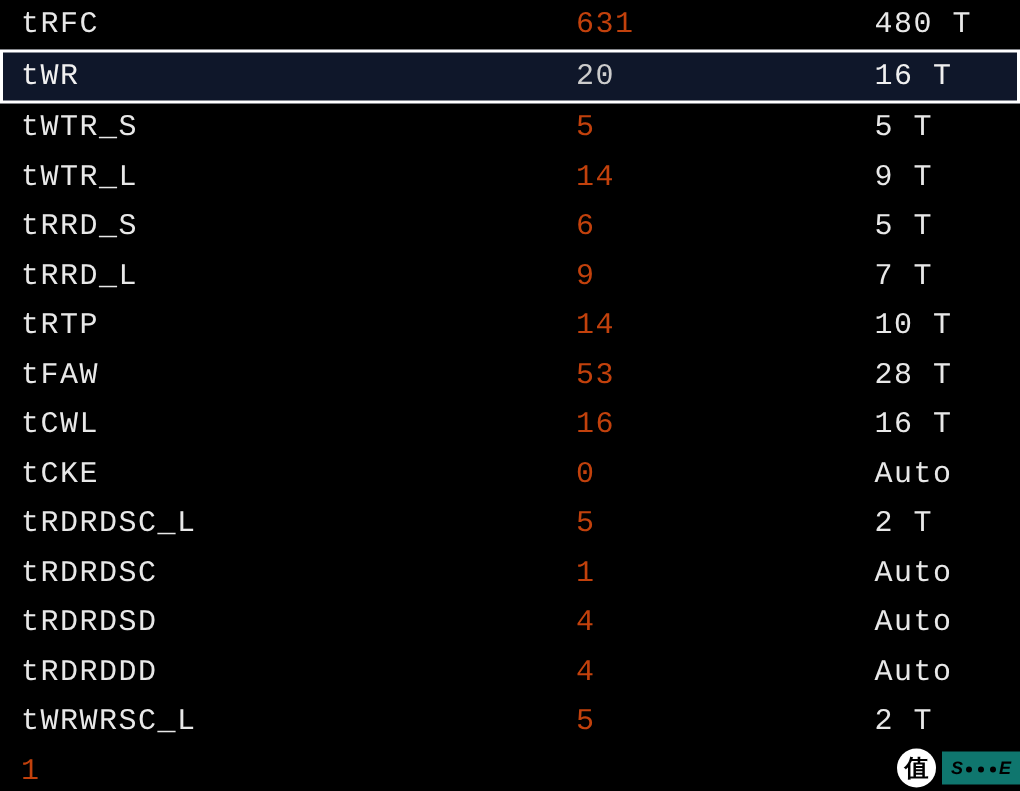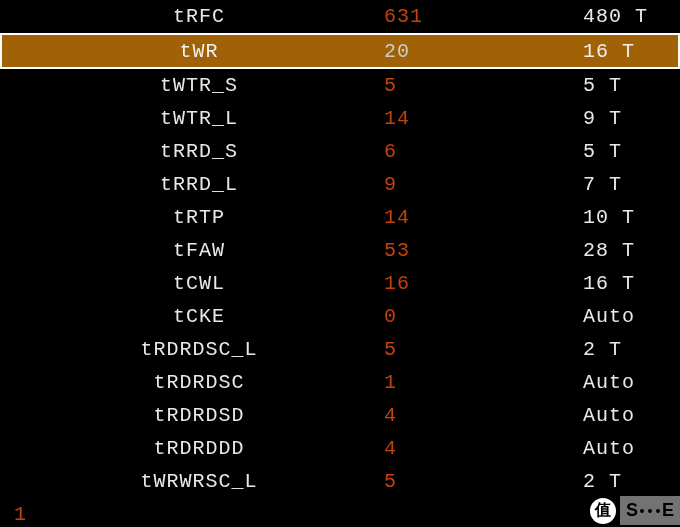--- a/index.html
+++ b/index.html
@@ -20,29 +20,28 @@
     .bios-table {
       width: 100%;
     }
     .row {
       display: flex;
       align-items: center;
       height: 33px;
       padding: 0 14px;
     }
     .row.selected {
-      background: #a16207;
+      background: #0f172a;
       border: 2px solid #fff;
       height: 36px;
       padding: 0 12px;
     }
     .col-name {
       flex: 0 0 370px;
       color: #e8e8e8;
-      text-align: center;
     }
     .row.selected .col-name {
       color: #f0f0f0;
     }
     .col-current {
       flex: 0 0 180px;
       color: #c2410c;
     }
     .row.selected .col-current {
       color: #ccc;
@@ -71,27 +70,28 @@
       color: #000;
       display: flex;
       align-items: center;
       justify-content: center;
       font-family: sans-serif;
       font-weight: bold;
       font-size: 16px;
       letter-spacing: 0;
     }
     .wm-text {
-      background: #737373;
+      background: #0f766e;
       color: #000;
       font-family: sans-serif;
       font-weight: bold;
-      font-size: 18px;
+      font-size: 12px;
       padding: 4px 6px;
       letter-spacing: 0;
+      font-style: italic;
     }
     .wm-dot {
       width: 4px;
       height: 4px;
       border-radius: 50%;
       background: #000;
       margin: 0 2px;
       display: inline-block;
       vertical-align: middle;
     }

